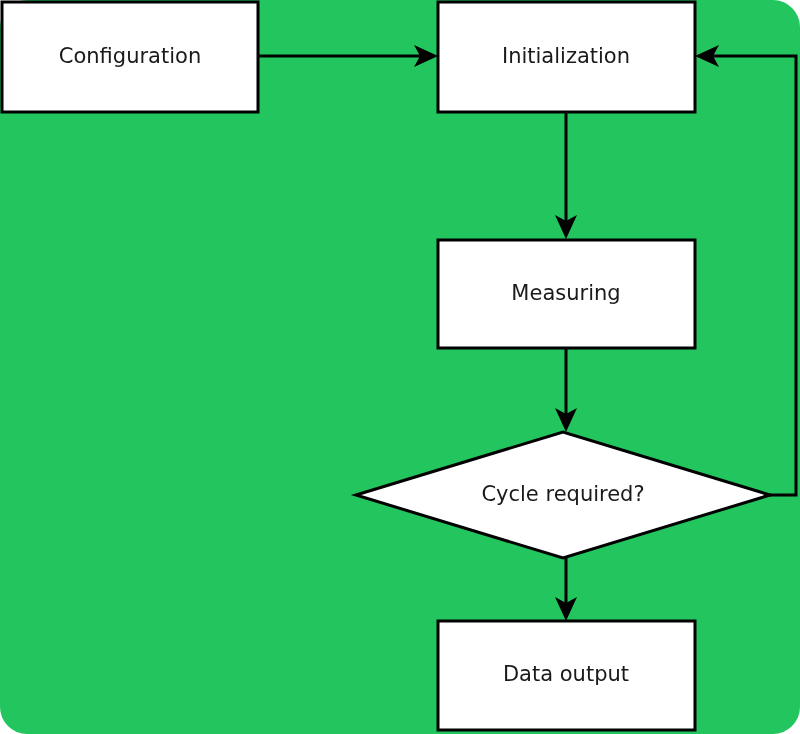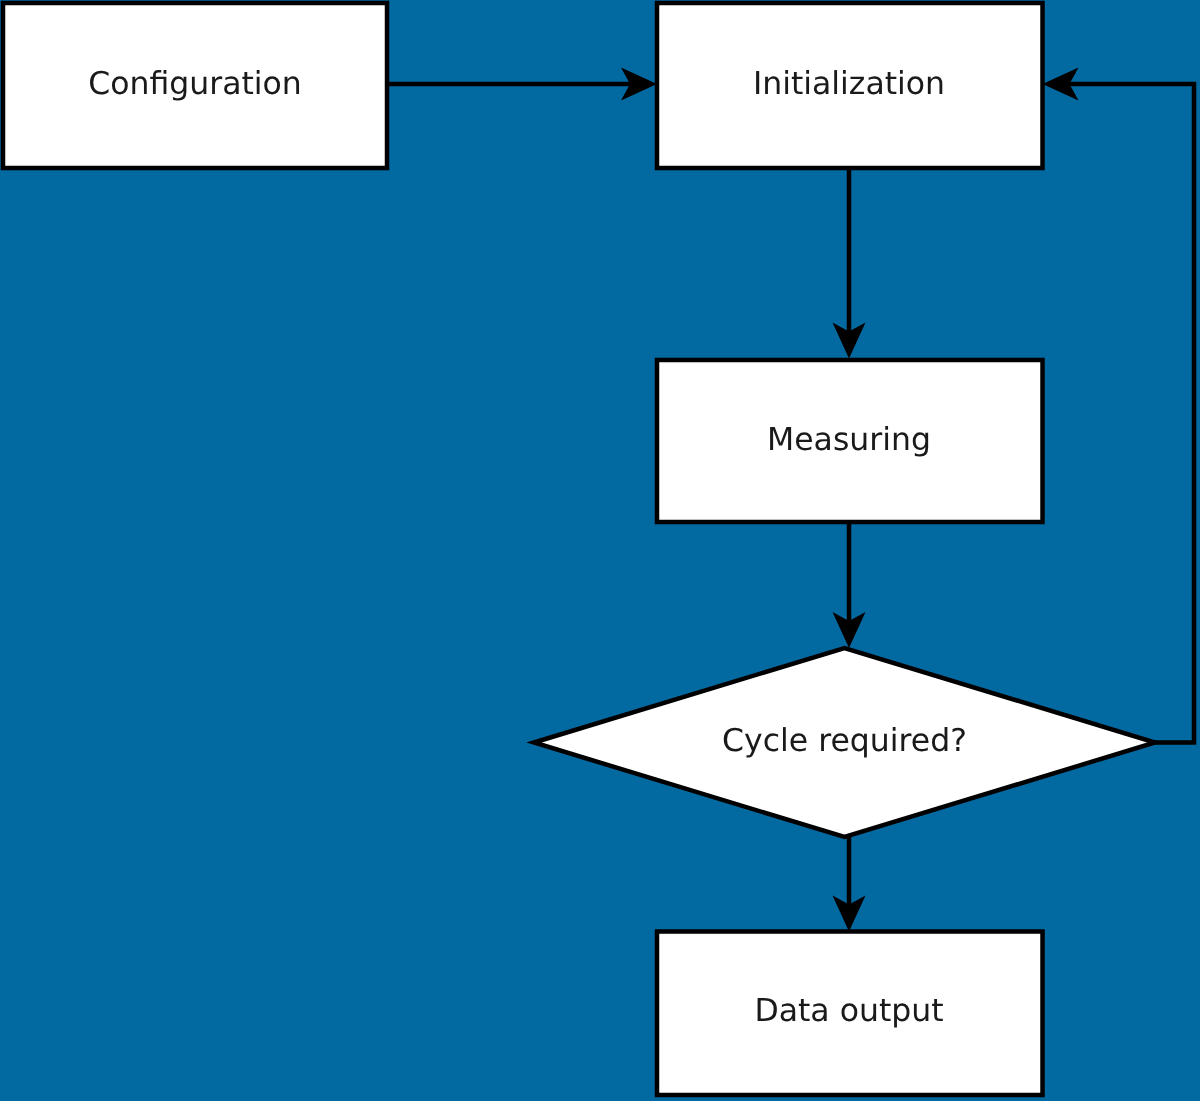--- a/index.html
+++ b/index.html
@@ -10,21 +10,22 @@
   body {
     width: 800px;
     height: 734px;
     overflow: hidden;
     font-family: "DejaVu Sans", "Liberation Sans", sans-serif;
   }
   #flowchart-root {
     position: relative;
     width: 800px;
     height: 734px;
-    background: #0369a1;
+    background: #22c55e;
+    border-radius: 27px;
   }
   svg#flow-svg {
     display: block;
     width: 800px;
     height: 734px;
   }
   .node-shape {
     fill: #ffffff;
     stroke: #000000;
     stroke-width: 3;

